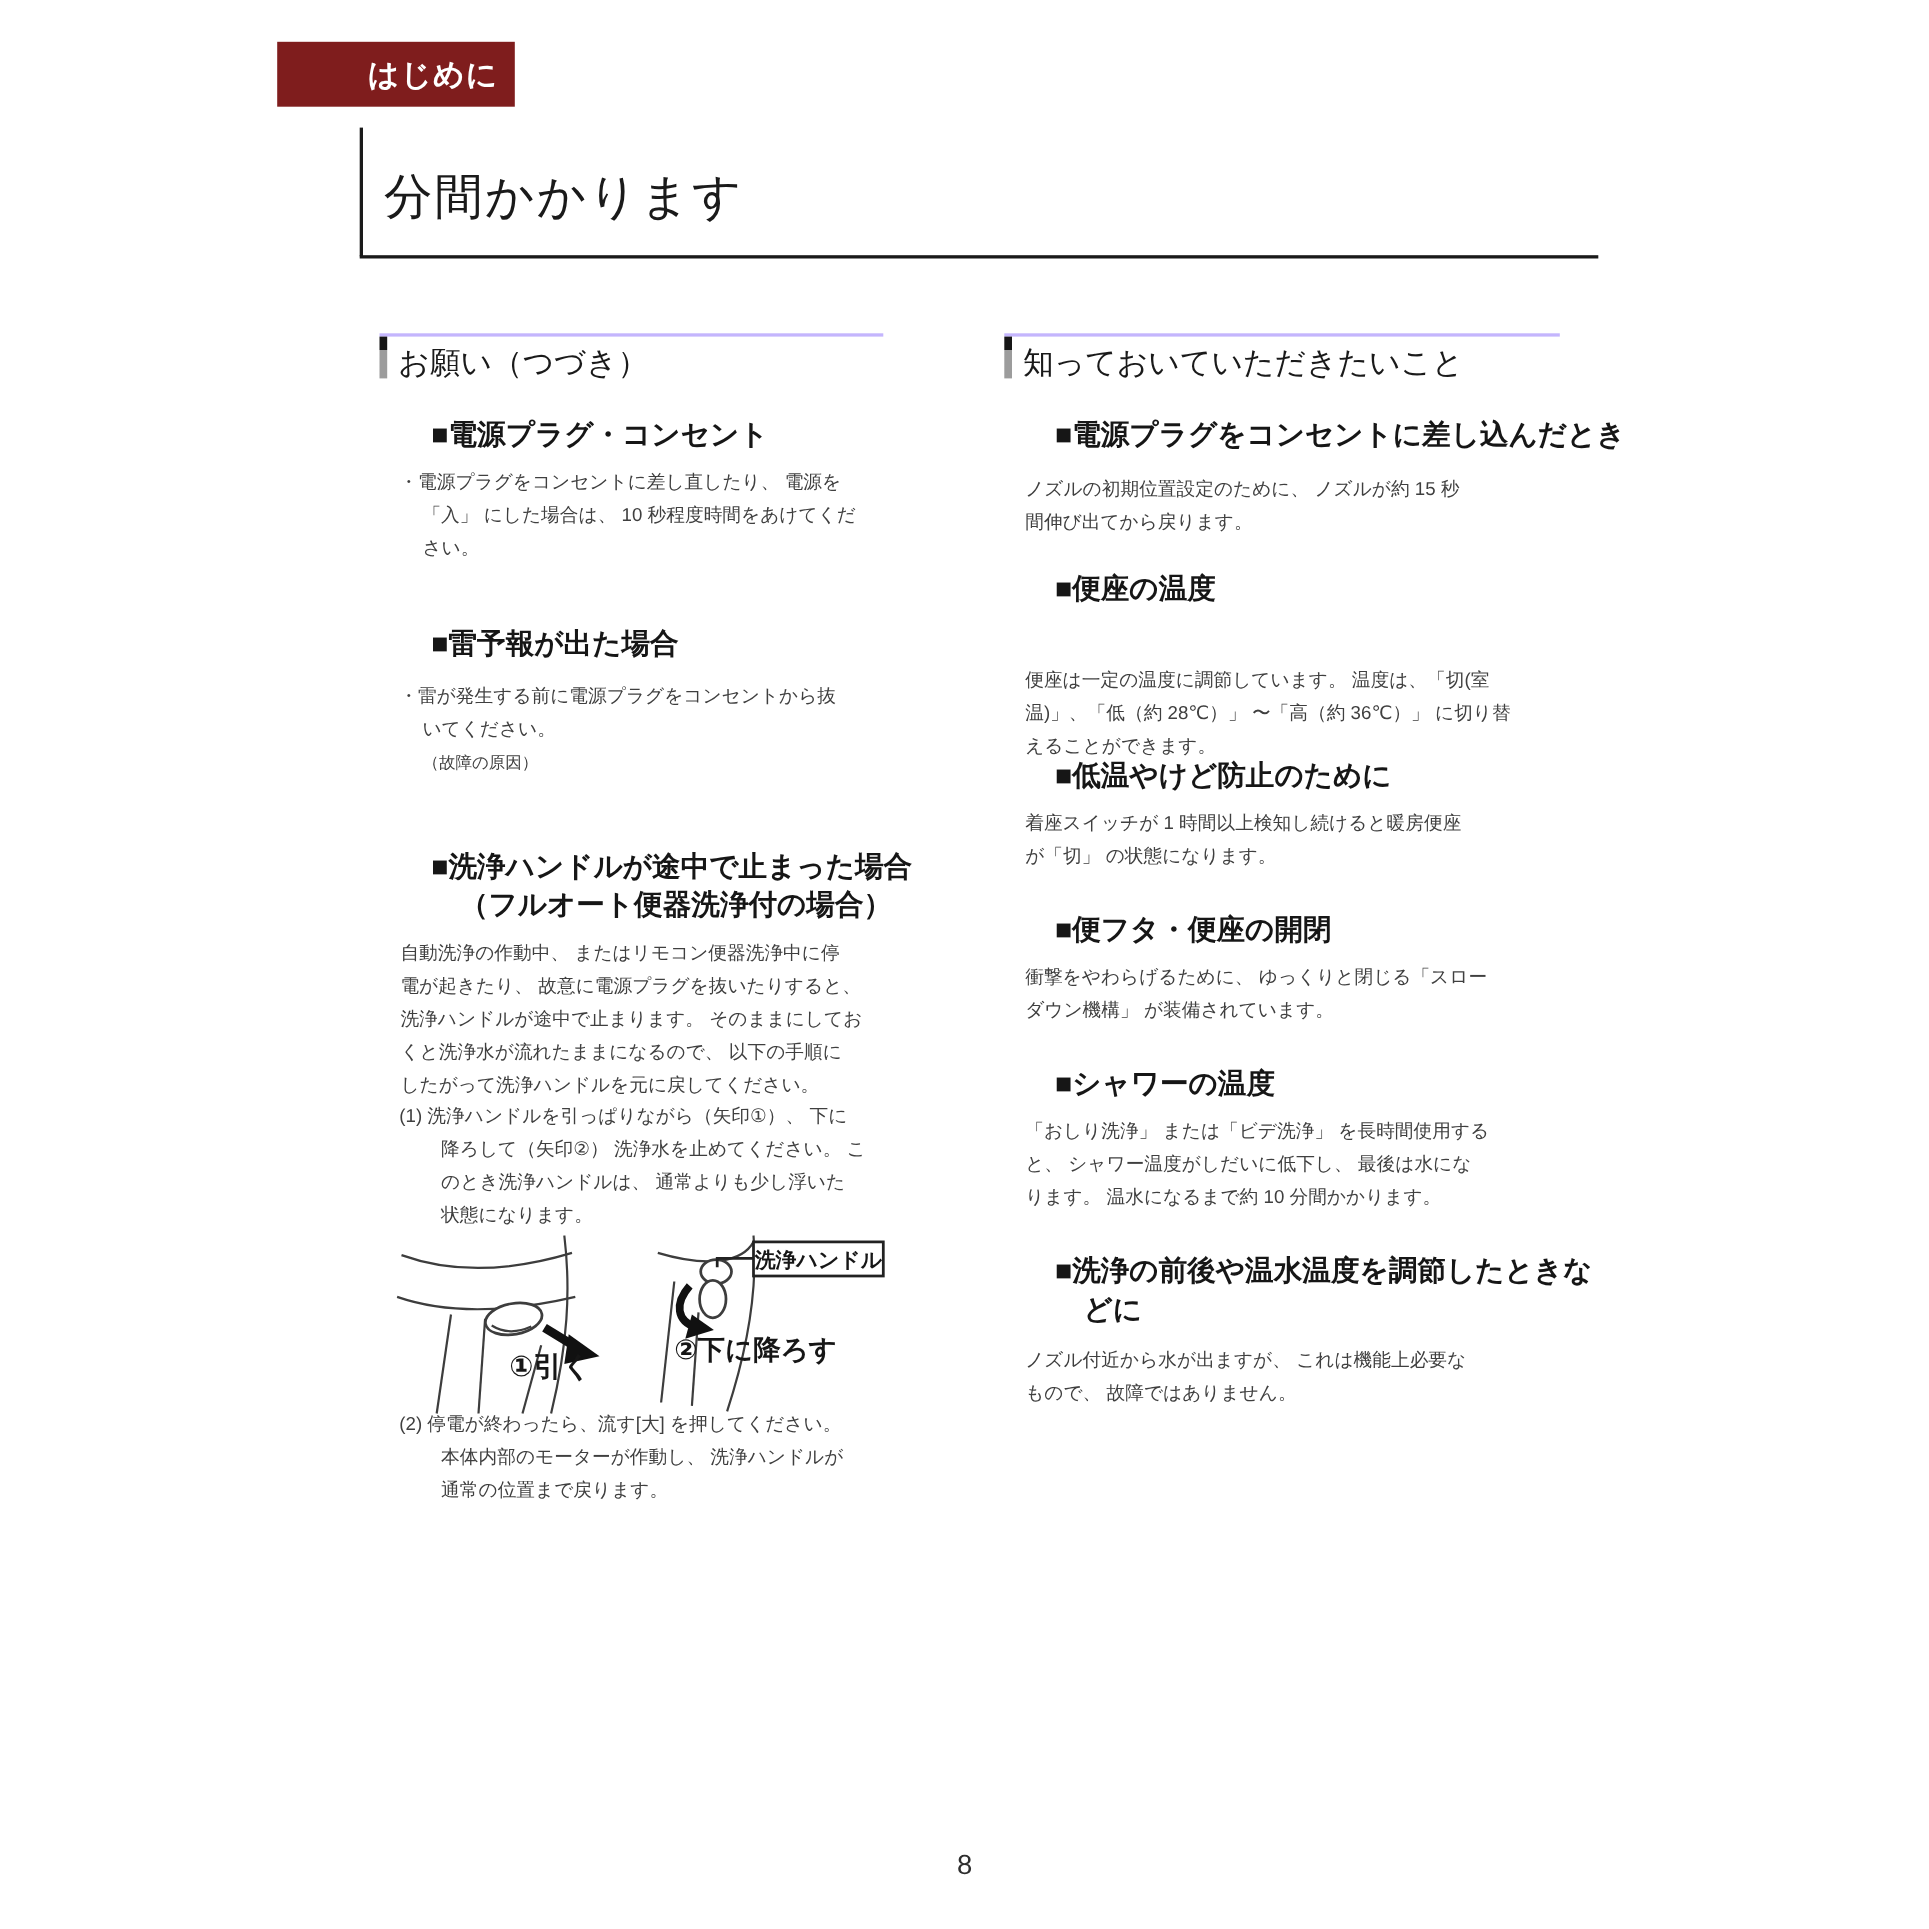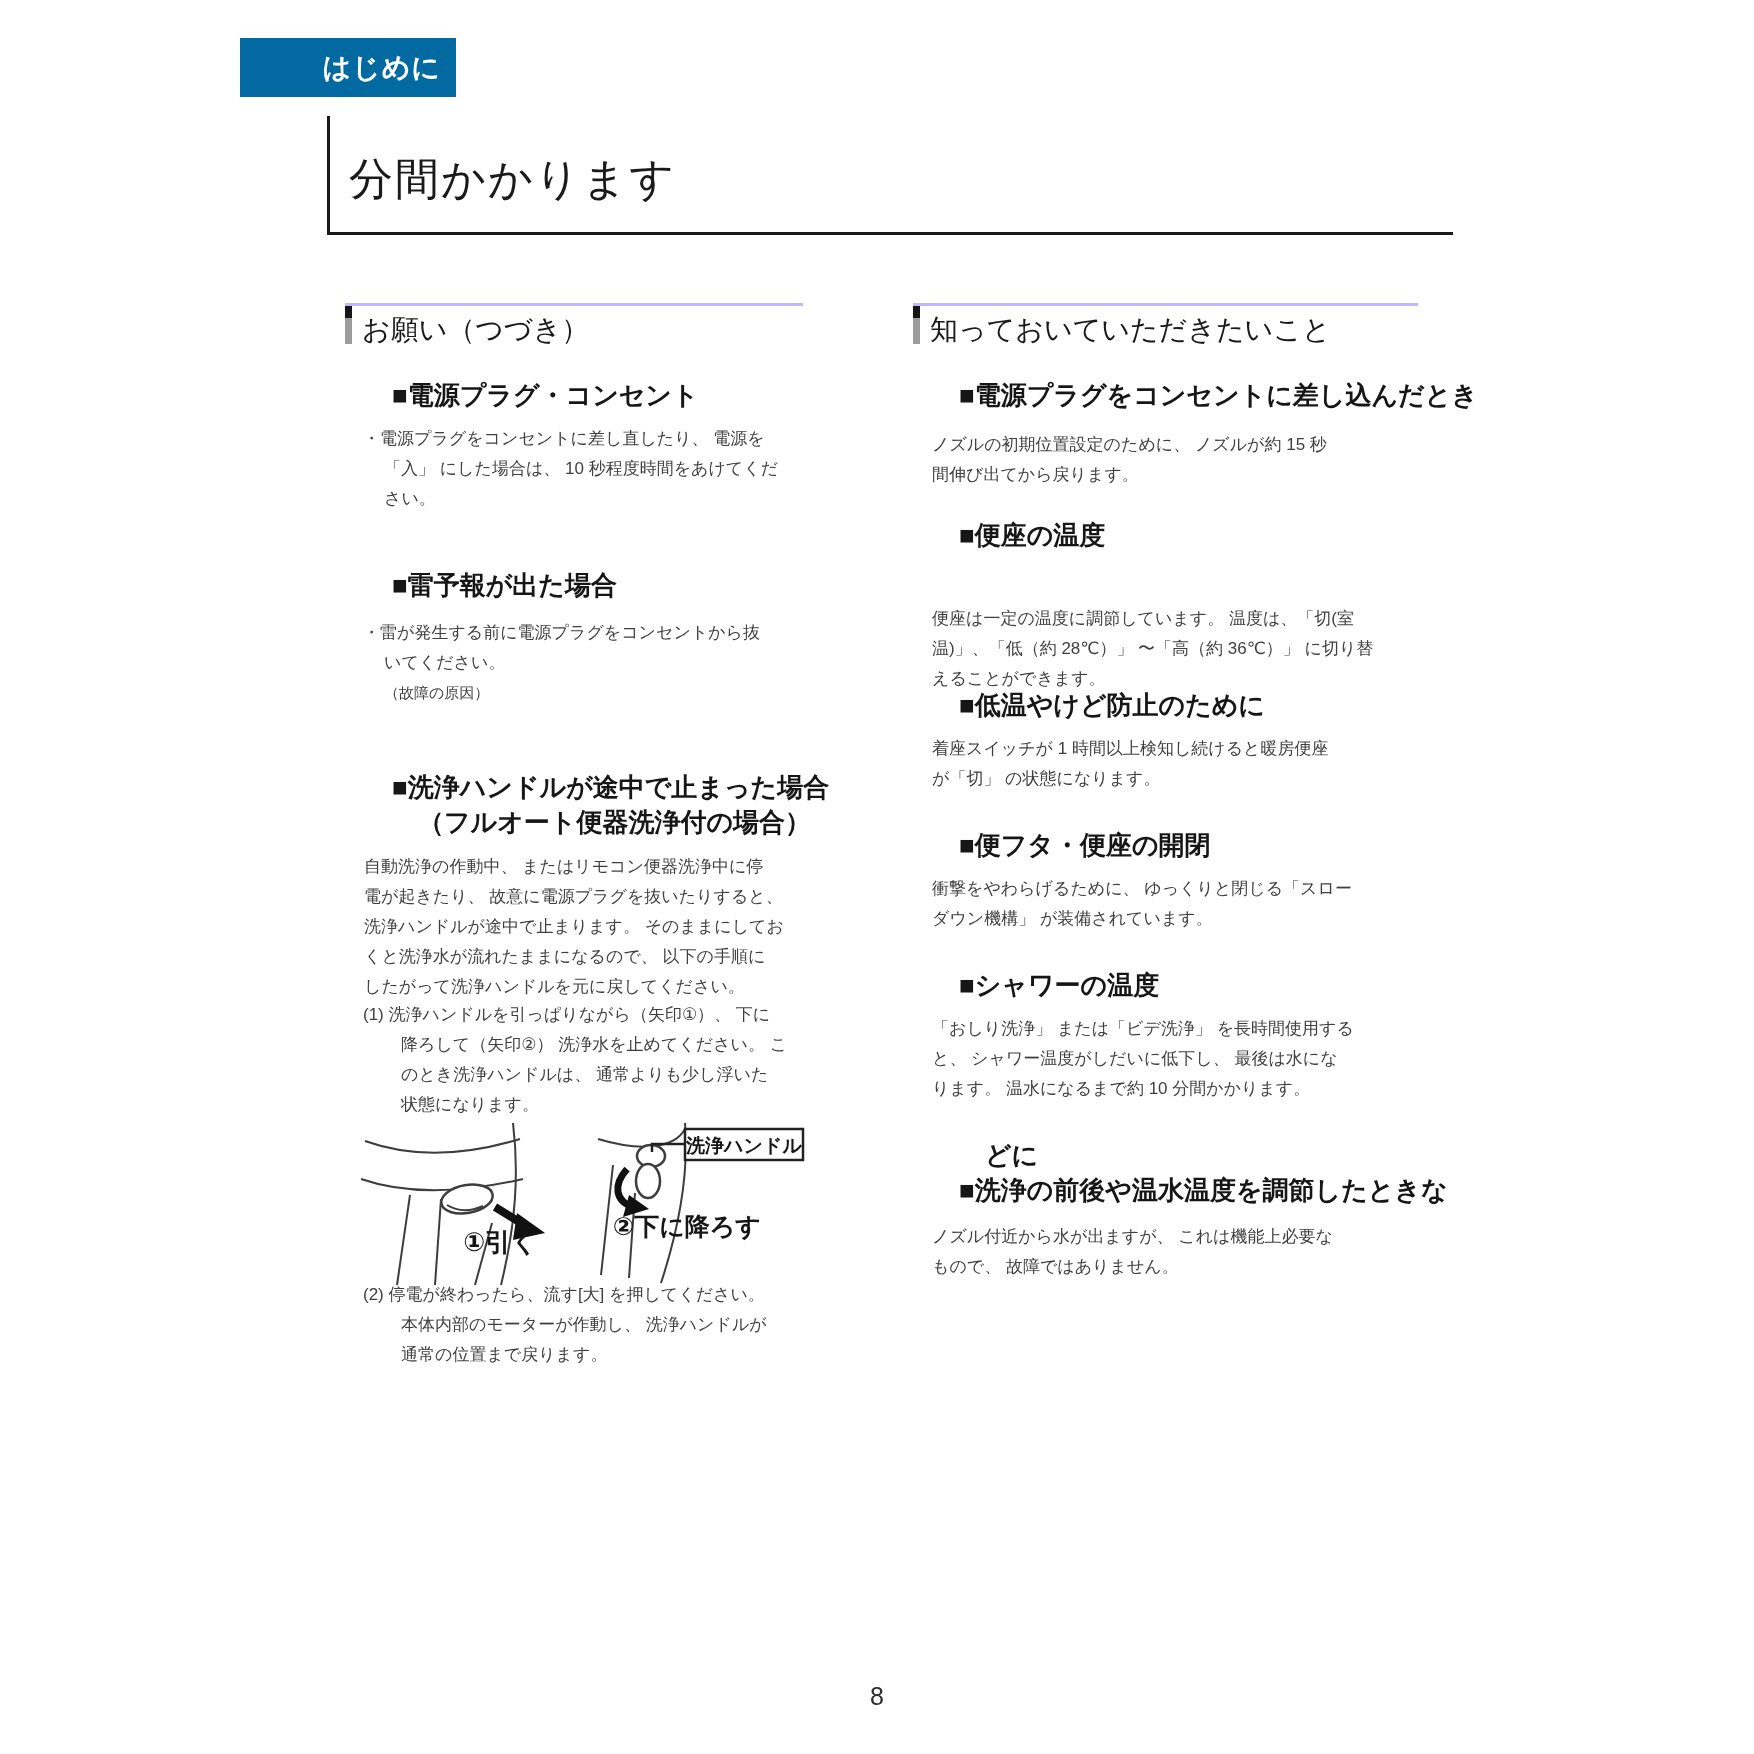--- a/index.html
+++ b/index.html
@@ -2,21 +2,21 @@
 <html><head>
 <meta charset="utf-8">
 <style>
   html,body{margin:0;padding:0;background:#fff;}
   .page{
     position:relative;width:1754px;height:1754px;background:#ffffff;overflow:hidden;
     font-family:"Liberation Sans","DejaVu Sans",sans-serif;color:#3f3f3f;
   }
   
   .tab{
-    position:absolute;left:240px;top:38px;width:216px;height:59px;background:#0369a1;
+    position:absolute;left:252px;top:38px;width:216px;height:59px;background:#7f1d1d;
     color:#fff;font-weight:bold;font-size:28px;display:flex;align-items:center;
     justify-content:flex-end;padding-right:15px;box-sizing:border-box;letter-spacing:1px;
   }
   
   .title-vline{position:absolute;left:327px;top:116px;width:3px;height:117px;background:#1a1a1a;}
   .page-title{position:absolute;left:349px;top:150px;font-size:44px;color:#1a1a1a;letter-spacing:2px;white-space:nowrap;}
   .title-rule{position:absolute;left:327px;top:232px;width:1126px;height:3px;background:#1a1a1a;}
   
   .col-header{position:absolute;border-top:3px solid #c4b5fd;box-sizing:border-box;}
   .col-header .bar{position:absolute;left:0;top:0;width:7px;height:38px;background:linear-gradient(#161616 0,#161616 12px,#9c9c9c 12px,#9c9c9c 100%);}
@@ -171,22 +171,22 @@
   <div class="h2" style="left:930px;top:968px;">
     <div class="ln">■シャワーの温度</div>
   </div>
   <div class="para" style="left:932px;top:1014px;">
     <div class="ln">「おしり洗浄」 または「ビデ洗浄」 を長時間使用する</div>
     <div class="ln">と、 シャワー温度がしだいに低下し、 最後は水にな</div>
     <div class="ln">ります。 温水になるまで約 10 分間かかります。</div>
   </div>
 
   <div class="h2" style="left:930px;top:1138px;">
+    <div class="ln">■洗浄の前後や温水温度を調節したときな</div>
     <div class="ln indent">どに</div>
-    <div class="ln">■洗浄の前後や温水温度を調節したときな</div>
   </div>
   <div class="para" style="left:932px;top:1222px;">
     <div class="ln">ノズル付近から水が出ますが、 これは機能上必要な</div>
     <div class="ln">もので、 故障ではありません。</div>
   </div>
 
   <div class="pagenum">8</div>
 
 </div>
 

